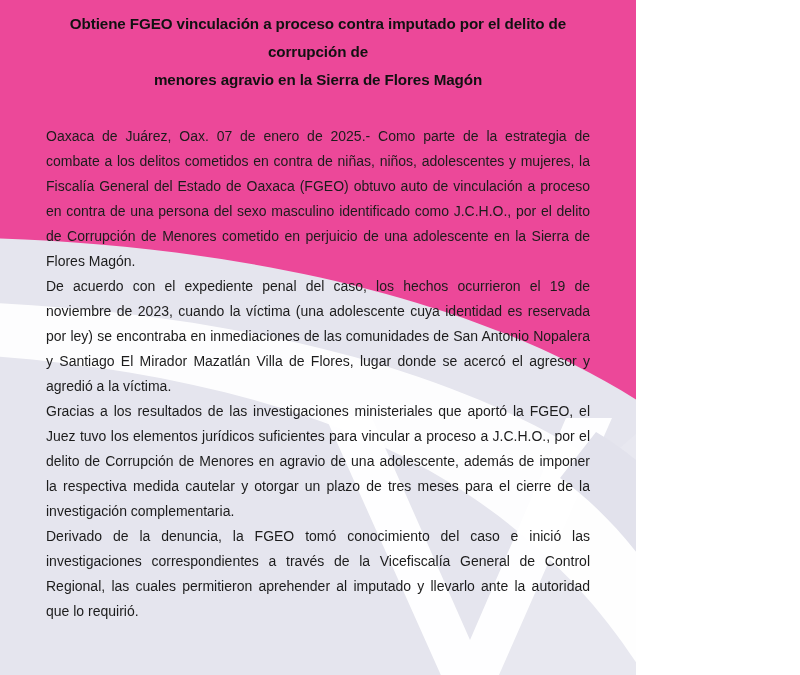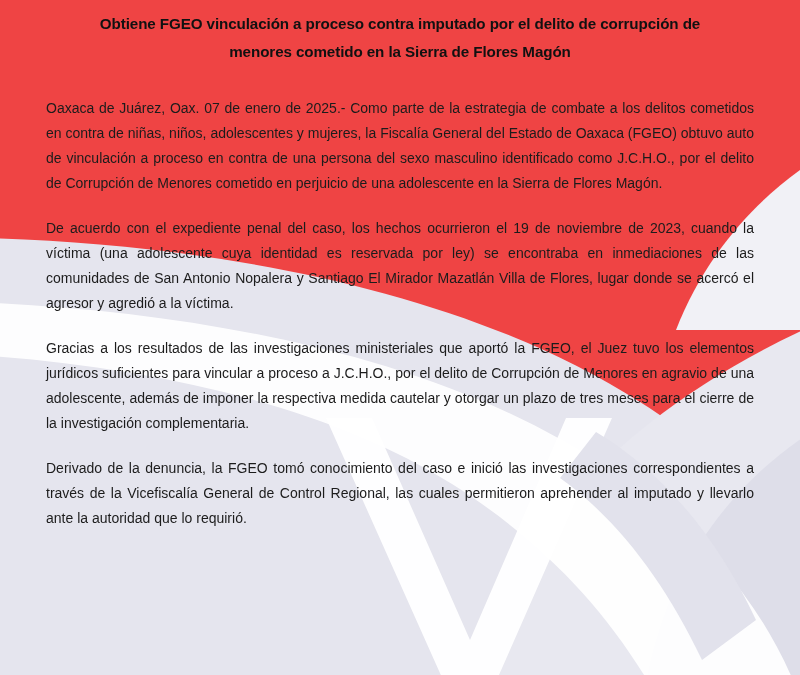--- a/index.html
+++ b/index.html
@@ -7,24 +7,24 @@
     margin: 0;
     padding: 0;
     background: #ffffff;
   }
   body {
     font-family: "Liberation Sans", sans-serif;
     color: #1a1a1a;
   }
   #page {
     position: relative;
-    width: 800px;
+    width: 636px;
     height: 675px;
     overflow: hidden;
-    background: #ef4444;
+    background: #ec4899;
   }
 
   
   #watermark {
     position: absolute;
     inset: 0;
     width: 800px;
     height: 675px;
     z-index: 0;
     pointer-events: none;
@@ -57,21 +57,20 @@
 
   .doc-par {
     margin: 0 0 0 0;
     font-size: 14px;
     line-height: 25px;
     text-align: justify;
     text-justify: inter-word;
     color: #1c1c1c;
   }
   .doc-par + .doc-par {
-    margin-top: 20px;
   }
 </style>
 </head>
 <body>
 
 <div id="page">
 
   <svg id="watermark" viewBox="0 0 800 675" preserveAspectRatio="none">
     <defs>
       <clipPath id="pageClip">
@@ -117,21 +116,21 @@
       <path d="M 800 170
                C 742 212, 700 268, 676 330
                L 800 330 Z" fill="#f1f1f6"></path>
     </g>
   </svg>
 
   <div id="content">
 
     <h1 class="doc-title">
       <span class="title-line">Obtiene FGEO vinculación a proceso contra imputado por el delito de corrupción de</span>
-      <span class="title-line">menores cometido en la Sierra de Flores Magón</span>
+      <span class="title-line">menores agravio en la Sierra de Flores Magón</span>
     </h1>
 
     <div class="body-block">
       <p class="doc-par">Oaxaca de Juárez, Oax. 07 de enero de 2025.- Como parte de la estrategia de combate a los delitos cometidos en contra de niñas, niños, adolescentes y mujeres, la Fiscalía General del Estado de Oaxaca (FGEO) obtuvo auto de vinculación a proceso en contra de una persona del sexo masculino identificado como J.C.H.O., por el delito de Corrupción de Menores cometido en perjuicio de una adolescente en la Sierra de Flores Magón.</p>
       <p class="doc-par">De acuerdo con el expediente penal del caso, los hechos ocurrieron el 19 de noviembre de 2023, cuando la víctima (una adolescente cuya identidad es reservada por ley) se encontraba en inmediaciones de las comunidades de San Antonio Nopalera y Santiago El Mirador Mazatlán Villa de Flores, lugar donde se acercó el agresor y agredió a la víctima.</p>
       <p class="doc-par">Gracias a los resultados de las investigaciones ministeriales que aportó la FGEO, el Juez tuvo los elementos jurídicos suficientes para vincular a proceso a J.C.H.O., por el delito de Corrupción de Menores en agravio de una adolescente, además de imponer la respectiva medida cautelar y otorgar un plazo de tres meses para el cierre de la investigación complementaria.</p>
       <p class="doc-par">Derivado de la denuncia, la FGEO tomó conocimiento del caso e inició las investigaciones correspondientes a través de la Vicefiscalía General de Control Regional, las cuales permitieron aprehender al imputado y llevarlo ante la autoridad que lo requirió.</p>
 
     </div>
 

